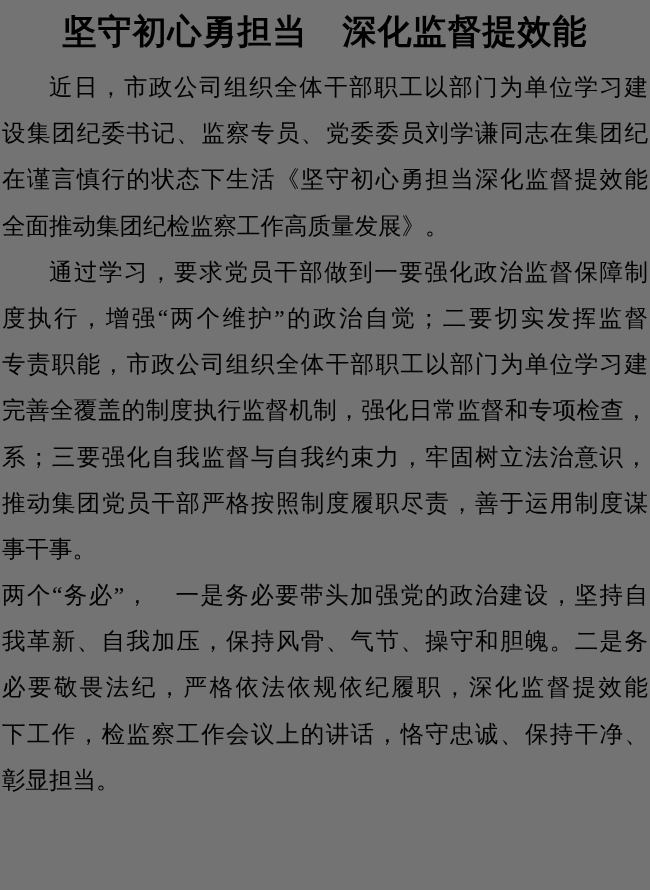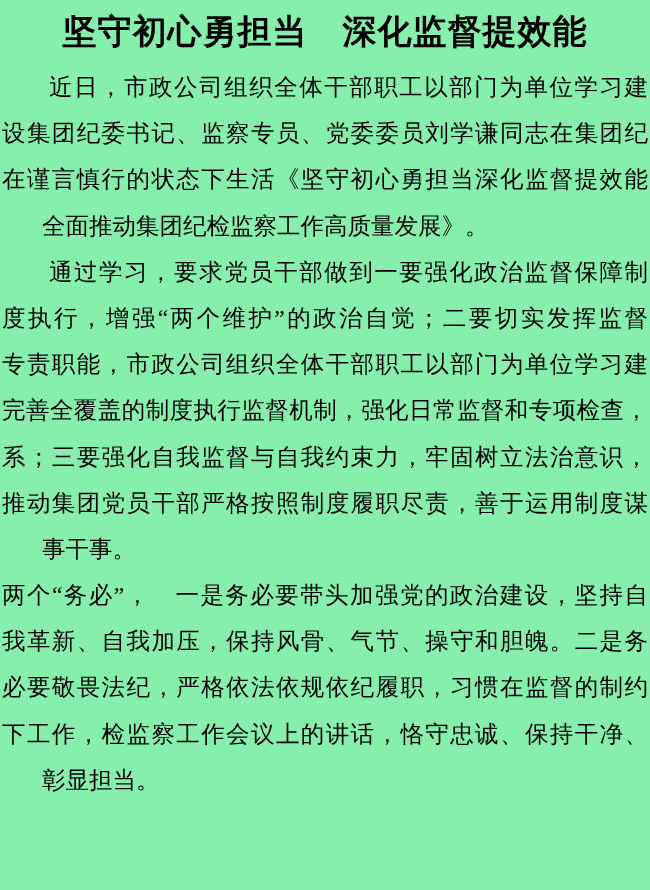--- a/index.html
+++ b/index.html
@@ -1,21 +1,21 @@
 <!DOCTYPE html>
 <html><head>
 <meta charset="utf-8">
 <style>
   * { margin: 0; padding: 0; box-sizing: border-box; }
   html, body { background: #ffffff; }
   .page {
     position: relative;
     width: 650px;
     height: 890px;
-    background: #86efac;
+    background: #737373;
     color: #000000;
     overflow: hidden;
     font-family: "Liberation Serif", "DejaVu Serif", serif;
   }
   .doc-title {
     padding-top: 10px;
     font-size: 34px;
     line-height: 44px;
     font-weight: 700;
     text-align: center;
@@ -30,21 +30,21 @@
   .line {
     font-size: 23.5px;
     line-height: 46.2px;
     height: 46.2px;
     text-align: justify;
     text-align-last: justify;
     overflow: hidden;
     white-space: normal;
   }
   .line.first { padding-left: 47px; }
-  .line.para-last { text-align-last: left; margin-left: 40px; }
+  .line.para-last { text-align-last: left; }
 </style>
 </head>
 <body>
 
 <div class="page">
   <h1 class="doc-title">坚守初心勇担当　深化监督提效能</h1>
   <div class="doc-body">
       <div class="paragraph">
         <div class="line first">近日，市政公司组织全体干部职工以部门为单位学习建</div>
         <div class="line">设集团纪委书记、监察专员、党委委员刘学谦同志在集团纪</div>
@@ -56,18 +56,18 @@
         <div class="line">度执行，增强“两个维护”的政治自觉；二要切实发挥监督</div>
         <div class="line">专责职能，市政公司组织全体干部职工以部门为单位学习建</div>
         <div class="line">完善全覆盖的制度执行监督机制，强化日常监督和专项检查，</div>
         <div class="line">系；三要强化自我监督与自我约束力，牢固树立法治意识，</div>
         <div class="line">推动集团党员干部严格按照制度履职尽责，善于运用制度谋</div>
         <div class="line para-last">事干事。</div>
       </div>
       <div class="paragraph">
         <div class="line">两个“务必”，　一是务必要带头加强党的政治建设，坚持自</div>
         <div class="line">我革新、自我加压，保持风骨、气节、操守和胆魄。二是务</div>
-        <div class="line">必要敬畏法纪，严格依法依规依纪履职，习惯在监督的制约</div>
+        <div class="line">必要敬畏法纪，严格依法依规依纪履职，深化监督提效能</div>
         <div class="line">下工作，检监察工作会议上的讲话，恪守忠诚、保持干净、</div>
         <div class="line para-last">彰显担当。</div>
       </div>
     </div>
 </div>
 
 </body></html>

